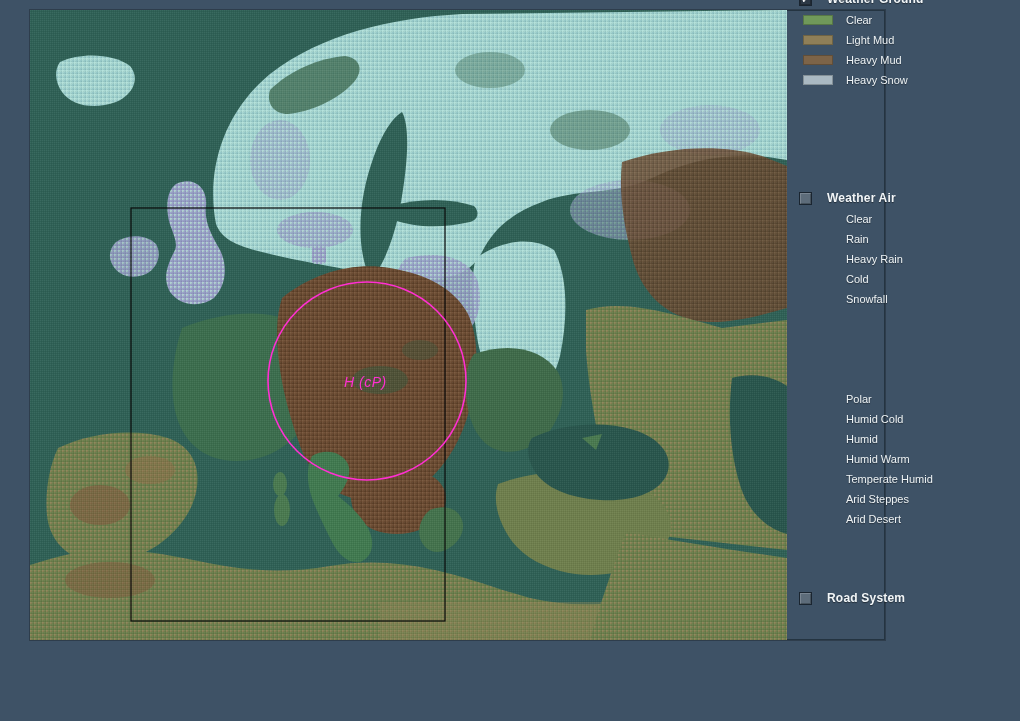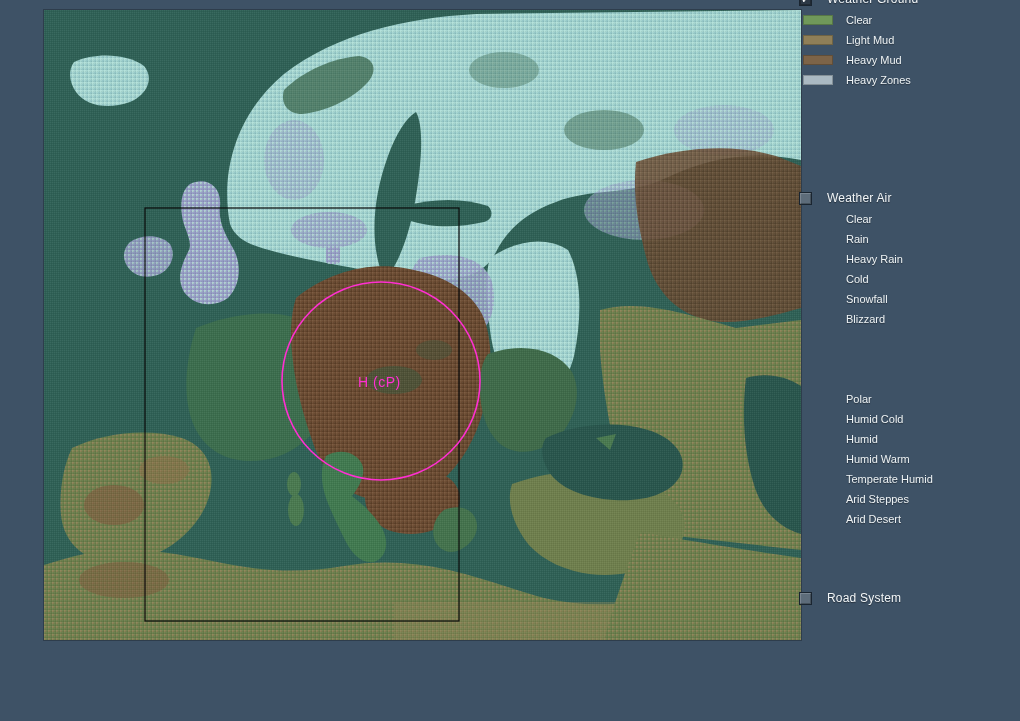--- a/index.html
+++ b/index.html
@@ -4,23 +4,24 @@
 <style>
   html,body{margin:0;padding:0;}
   body{
     width:1020px;height:721px;position:relative;overflow:hidden;
     background:#3e5266;
     font-family:"Liberation Sans",sans-serif;
     -webkit-font-smoothing:antialiased;
   }
   
   .map-frame{
-    position:absolute;left:44px;top:10px;width:757px;height:630px;
+    position:absolute;left:30px;top:10px;width:855px;height:630px;
     box-shadow:inset 0 0 0 1px rgba(5,15,20,.45), 0 0 0 1px rgba(0,0,0,.25);
     overflow:hidden;
+    font-style:italic;
   }
   .map-frame svg{display:block;width:757px;height:630px;}
   .pressure-label{
     fill:#ff2fd2;
     font-family:"Liberation Sans",sans-serif;
     font-size:14px;
     letter-spacing:0.5px;
   }
   
   .sidebar{
@@ -36,21 +37,21 @@
     box-shadow:inset 1px 1px 0 rgba(255,255,255,.18), inset -1px -1px 0 rgba(0,0,0,.25);
     color:#ffffff;font-size:11px;line-height:11px;text-align:center;
     cursor:pointer;
   }
   .checkbox.checked{
     background:#2d3946;
     box-shadow:inset 0 0 0 1px rgba(0,0,0,.25);
   }
   .sec-title{
     position:absolute;left:29px;top:2px;
-    font-size:12px;font-weight:normal;color:#f2f6f8;
+    font-size:12px;font-weight:bold;color:#f2f6f8;
     letter-spacing:0.2px;
     text-shadow:0 1px 1px rgba(0,0,0,.45);
     white-space:nowrap;
     text-align:right;
   }
   .legend-row{position:relative;height:20px;}
   .swatch{
     position:absolute;left:5px;top:5px;width:30px;height:10px;
     box-shadow:inset 0 0 0 1px rgba(0,0,0,.22);
   }
@@ -192,21 +193,21 @@
         <div class="legend-row">
           <span class="swatch" style="background: rgb(143, 127, 88);"></span>
           <span class="row-label">Light Mud</span>
         </div>
         <div class="legend-row">
           <span class="swatch" style="background: rgb(125, 100, 72);"></span>
           <span class="row-label">Heavy Mud</span>
         </div>
         <div class="legend-row">
           <span class="swatch" style="background: rgb(170, 185, 194);"></span>
-          <span class="row-label">Heavy Zones</span>
+          <span class="row-label">Heavy Snow</span>
         </div>
       </div>
       <div class="legend-section" style="top: 189px;">
         <div class="sec-header">
           <span class="checkbox"></span>
           <span class="sec-title">Weather Air</span>
         </div>
         <div class="legend-row">
           <span class="row-label">Clear</span>
         </div>
@@ -215,23 +216,20 @@
         </div>
         <div class="legend-row">
           <span class="row-label">Heavy Rain</span>
         </div>
         <div class="legend-row">
           <span class="row-label">Cold</span>
         </div>
         <div class="legend-row">
           <span class="row-label">Snowfall</span>
         </div>
-        <div class="legend-row">
-          <span class="row-label">Blizzard</span>
-        </div>
       </div>
       <div class="legend-section" style="top: 389px;">
         <div class="legend-row">
           <span class="row-label">Polar</span>
         </div>
         <div class="legend-row">
           <span class="row-label">Humid Cold</span>
         </div>
         <div class="legend-row">
           <span class="row-label">Humid</span>

